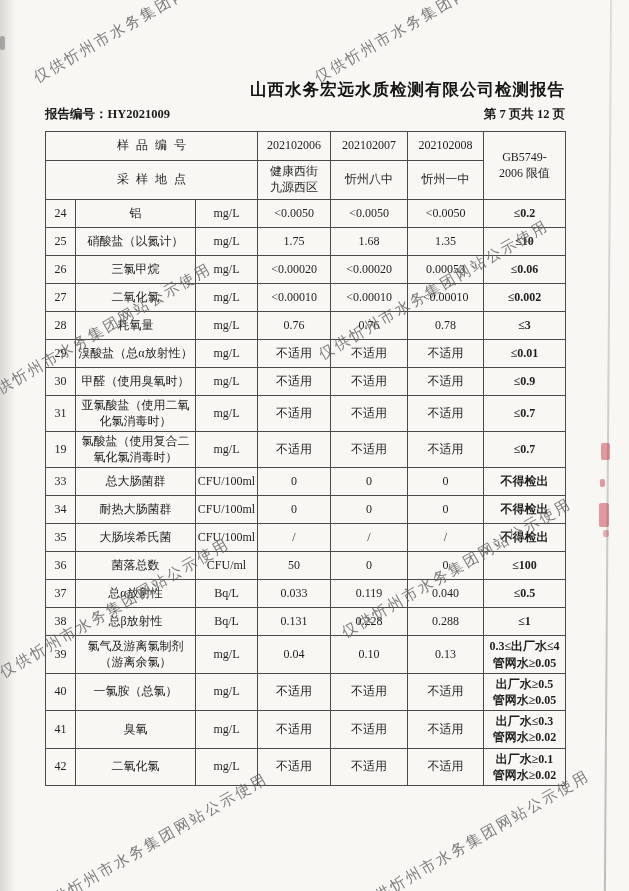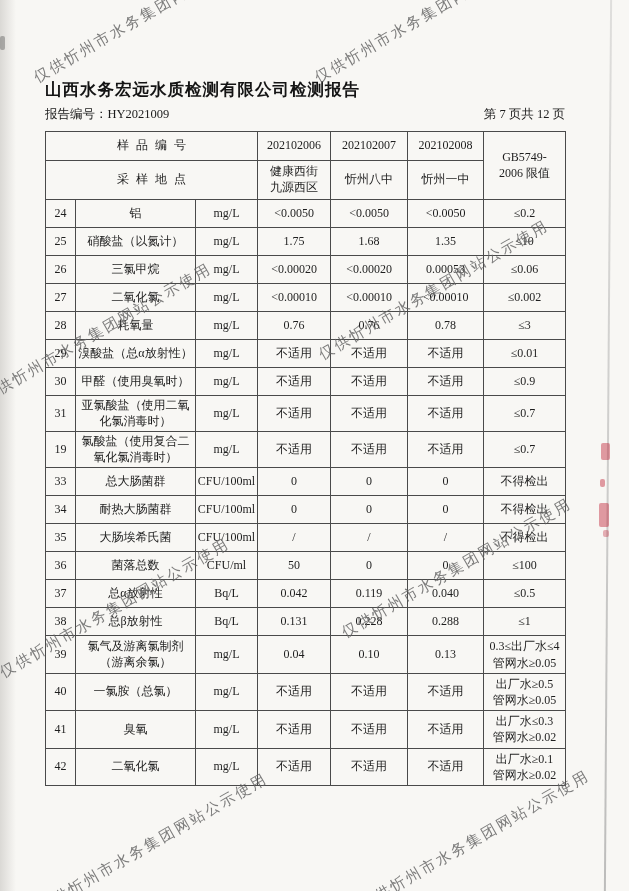--- a/index.html
+++ b/index.html
@@ -33,44 +33,44 @@
   .wm2 { left:321px; top:68px;  }
   .wm3 { left:-12px; top:388px; }
   .wm4 { left:325px; top:345px; }
   .wm5 { left:6px;   top:663px; }
   .wm6 { left:348px; top:623px; }
   .wm7 { left:44px;  top:898px; }
   .wm8 { left:366px; top:895px; }
 
   .content { position:absolute; left:45px; top:0; width:520px; z-index:3; }
 
-  .doc-title { position:absolute; top:79px; width:100%; text-align:left;
+  .doc-title { position:absolute; top:79px; width:100%; text-align:right;
     font-family:"Liberation Sans","DejaVu Sans",sans-serif; font-weight:bold;
     font-size:16.5px; letter-spacing:1px; color:#141414; }
 
   .meta-row { position:absolute; top:106px; width:100%;
     display:flex; justify-content:space-between; align-items:baseline;
-    font-weight:normal; font-size:12.5px; color:#1b1b1b; }
+    font-weight:bold; font-size:12.5px; color:#1b1b1b; }
 
   .table-wrap { position:absolute; top:131px; width:520px; }
   table.report { width:520px; border-collapse:collapse; table-layout:fixed;
     border:1.5px solid #333; }
   table.report td { border:1px solid #4a4a4a; text-align:center;
     font-size:12px; line-height:1.3; padding:2px 1px; color:#1e1e1e;
     overflow:hidden; }
   .hrow1 td { height:24px; }
   .hrow2 td { height:34px; }
   .spread { letter-spacing:7px; text-indent:7px; }
   .cell-gb { white-space:pre-line; line-height:28px; font-size:12.5px; }
   .cell-loc { white-space:pre-line; font-size:11.5px; line-height:1.35; }
   td.col-no   { }
   td.col-name { text-align:left; padding:2px 4px 2px 7px; }
   td.col-unit { font-size:11.5px; }
   td.col-v    { }
-  td.col-limit{ white-space:pre-line; }
+  td.col-limit{ white-space:pre-line;font-weight:bold; }
   td.col-limit.two { font-size:12px; line-height:1.35; }
   tr.data-row td { height:23px; }
 
   .blank-box { height:60px; border:1.5px solid #3a3a3a; border-top:none;
     margin-top:-1px; padding:8px 12px; text-align:left;
     font-size:12px; letter-spacing:1.5px; color:#1e1e1e; background:transparent; }
 </style>
 </head>
 <body>
 
@@ -245,21 +245,21 @@
               <td class="col-unit">CFU/ml</td>
               <td class="col-v">50</td>
               <td class="col-v">0</td>
               <td class="col-v">0</td>
               <td class="col-limit">≤100</td>
             </tr>
             <tr class="data-row">
               <td class="col-no">37</td>
               <td class="col-name">总α放射性</td>
               <td class="col-unit">Bq/L</td>
-              <td class="col-v">0.042</td>
+              <td class="col-v">0.033</td>
               <td class="col-v">0.119</td>
               <td class="col-v">0.040</td>
               <td class="col-limit">≤0.5</td>
             </tr>
             <tr class="data-row">
               <td class="col-no">38</td>
               <td class="col-name">总β放射性</td>
               <td class="col-unit">Bq/L</td>
               <td class="col-v">0.131</td>
               <td class="col-v">0.228</td>

